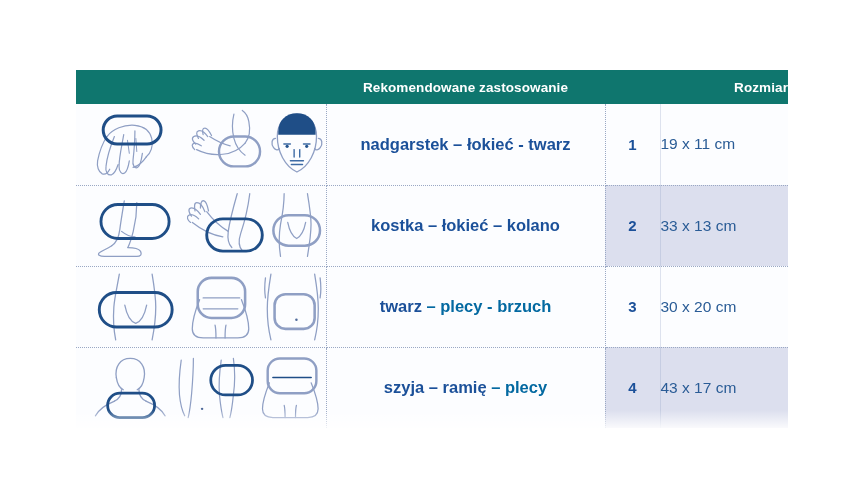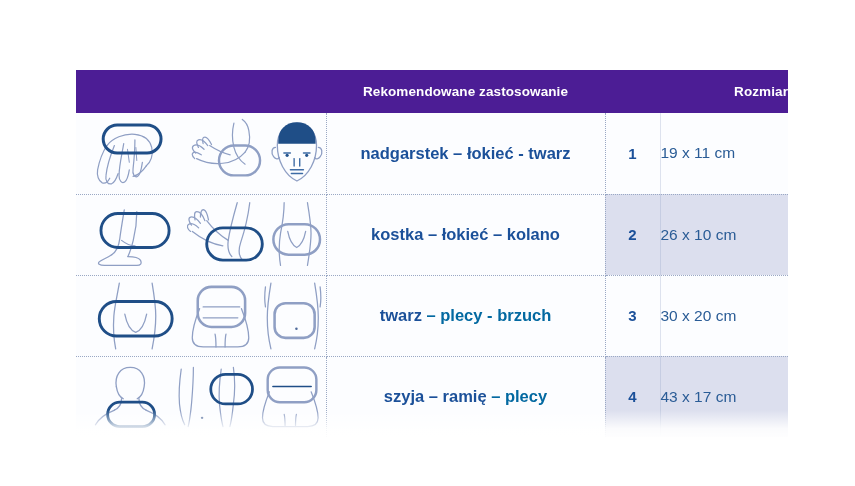--- a/index.html
+++ b/index.html
@@ -23,23 +23,23 @@
   }
 
   table.size-table {
     width: 712px;
     border-collapse: collapse;
     table-layout: fixed;
   }
 
   
   thead tr.header-row th {
-    background: #4c1d95;
+    background: #0f766e;
     color: #ffffff;
-    height: 43px;
+    height: 34px;
     padding: 0;
     font-weight: bold;
     font-size: 13.5px;
     letter-spacing: 0.1px;
     vertical-align: middle;
     border: none;
   }
   th.col-illus { width: 250px; }
   th.col-use   { width: 279px; text-align: center; }
   th.col-num   { width: 55px; }
@@ -232,21 +232,21 @@
               </g>
               <rect x="6" y="26" width="52" height="34" rx="17" ry="17" fill="none" stroke="#8f9fc4" stroke-width="2.8"></rect>
             </svg>
 
           </div>
         </td>
         <td class="cell-use">
           <span class="use-strong">kostka – łokieć – kolano</span><span class="use-light"></span>
         </td>
         <td class="cell-num">2</td>
-        <td class="cell-dim">26 x 10 cm</td>
+        <td class="cell-dim">33 x 13 cm</td>
       </tr>
 
       <tr class="data-row">
         <td class="cell-illus">
           <div class="illus-group">
 
             <svg width="100" height="76" viewBox="0 0 100 76">
               <g fill="none" stroke="#8f9fc4" stroke-width="1.4" stroke-linecap="round" stroke-linejoin="round">
                 <path d="M30 2 C28 14 25 26 24 38 C23 52 24 64 26 74"></path>
                 <path d="M66 2 C68 14 70 26 70 38 C70 52 68 64 66 74"></path>

